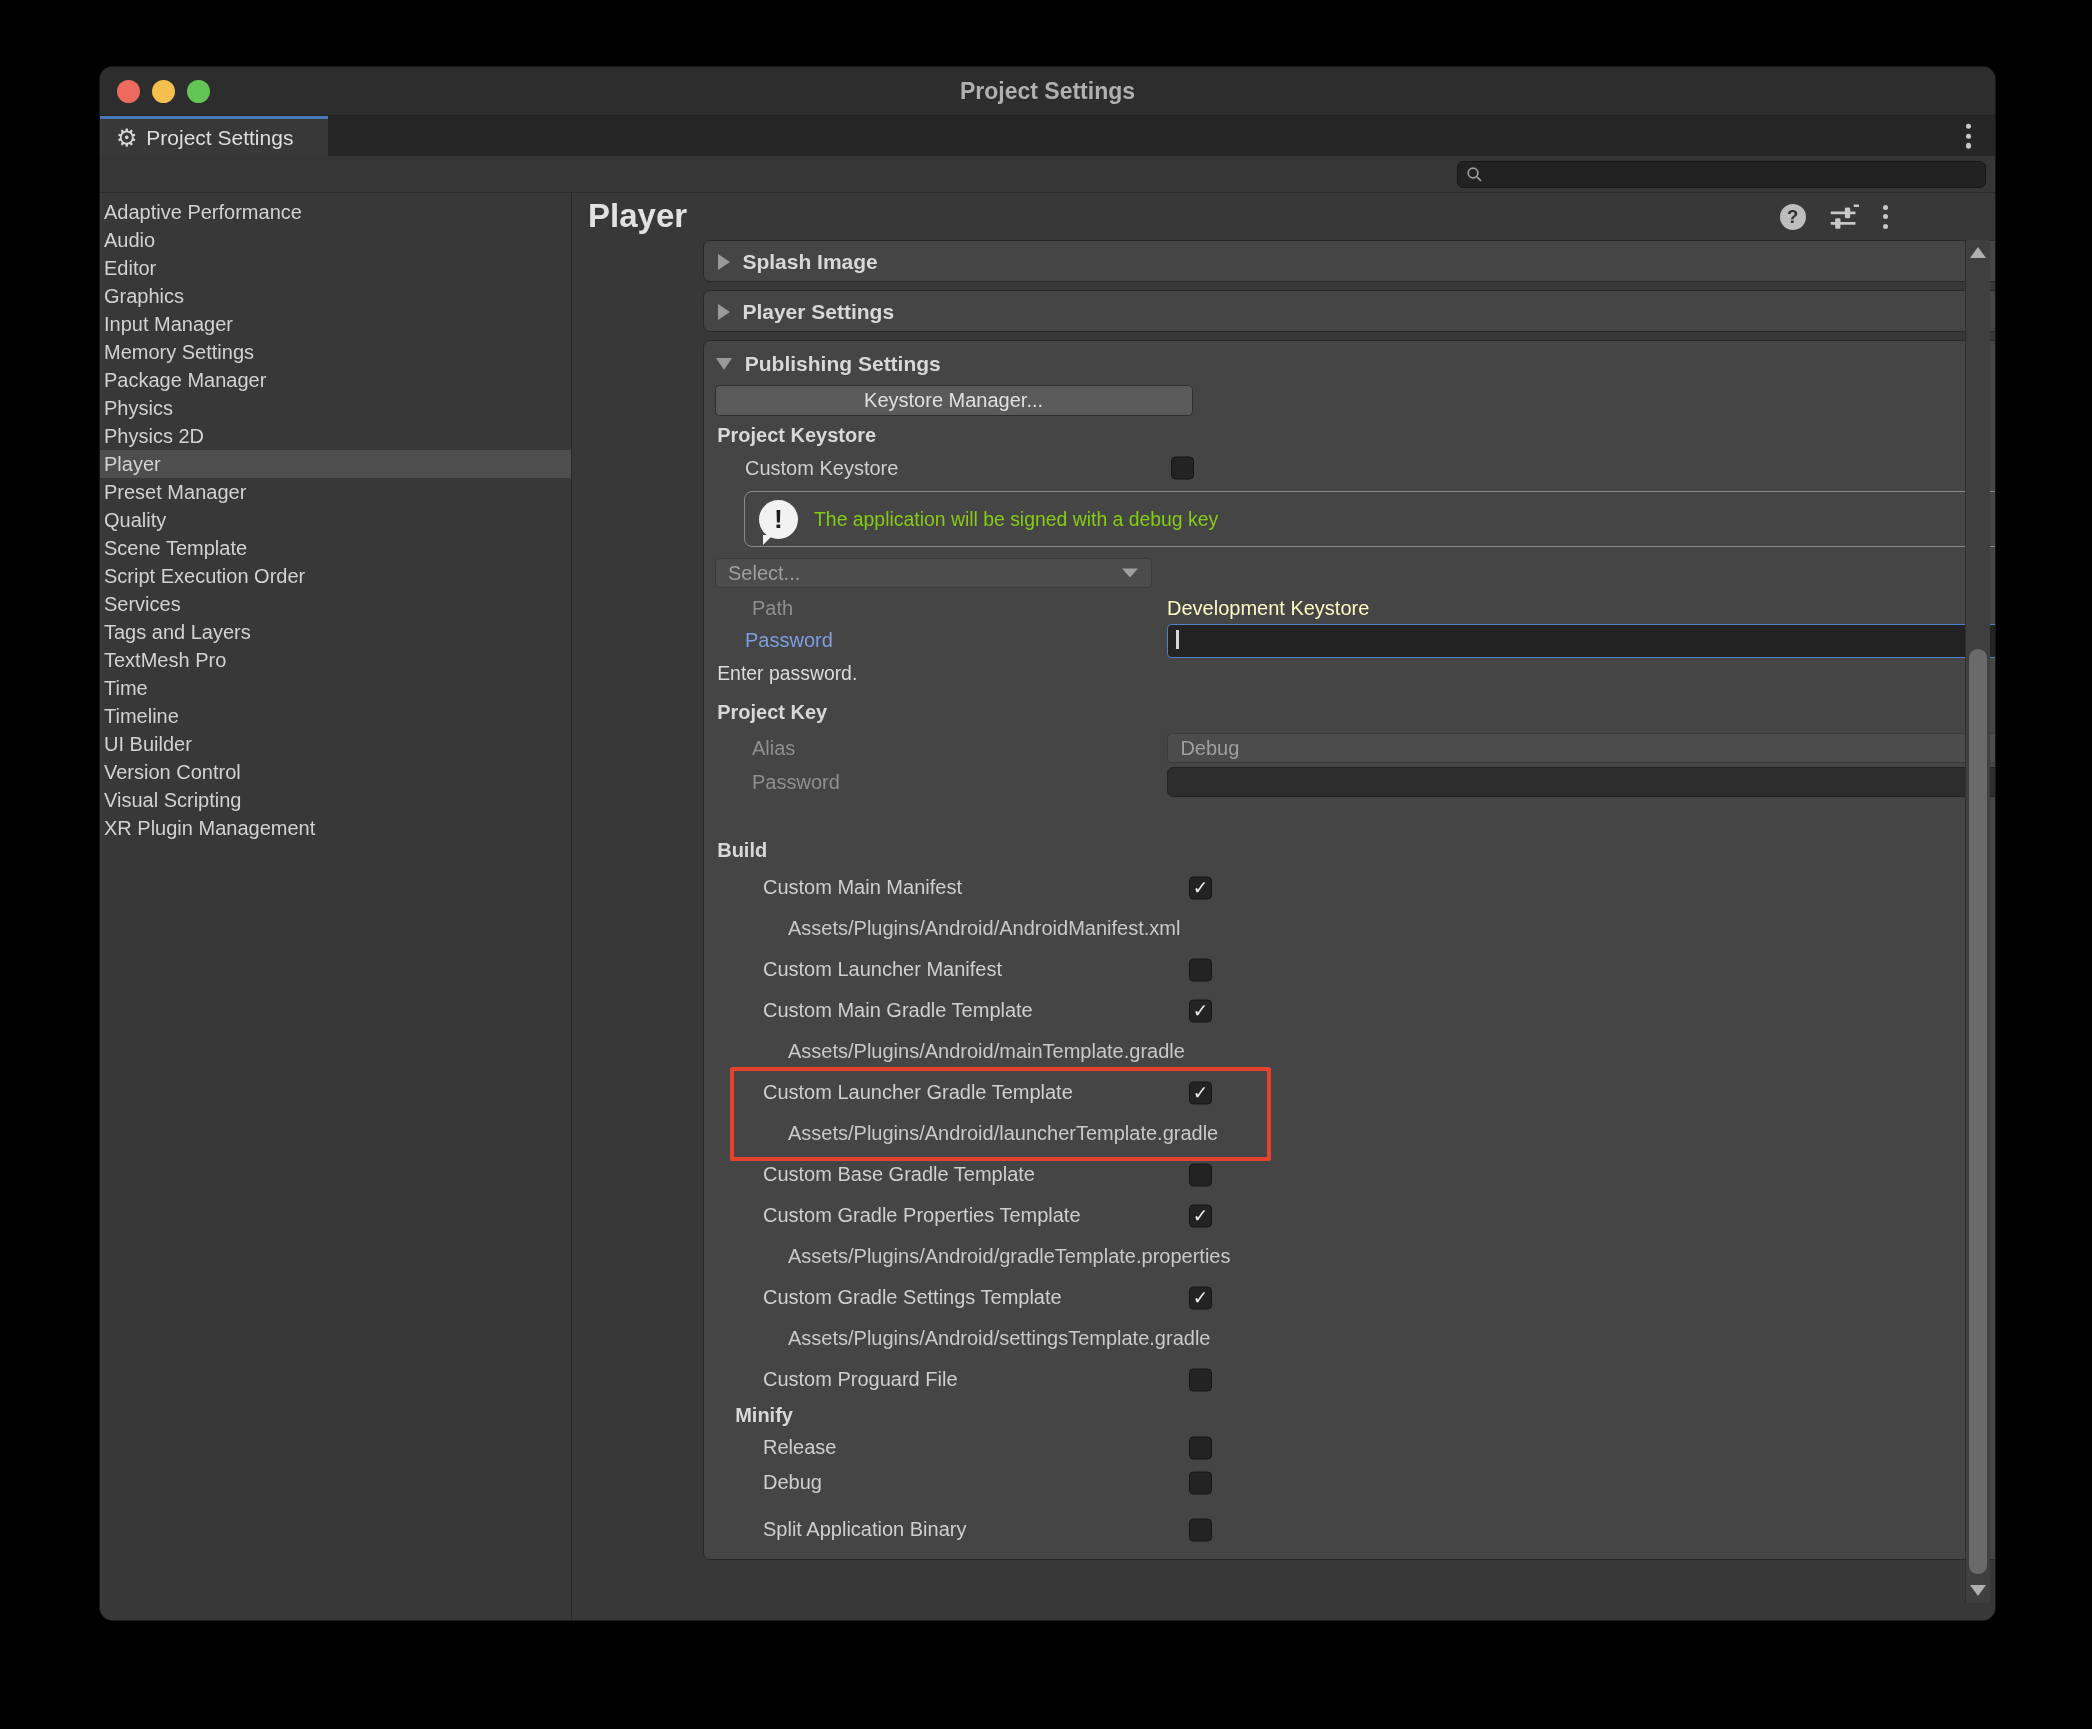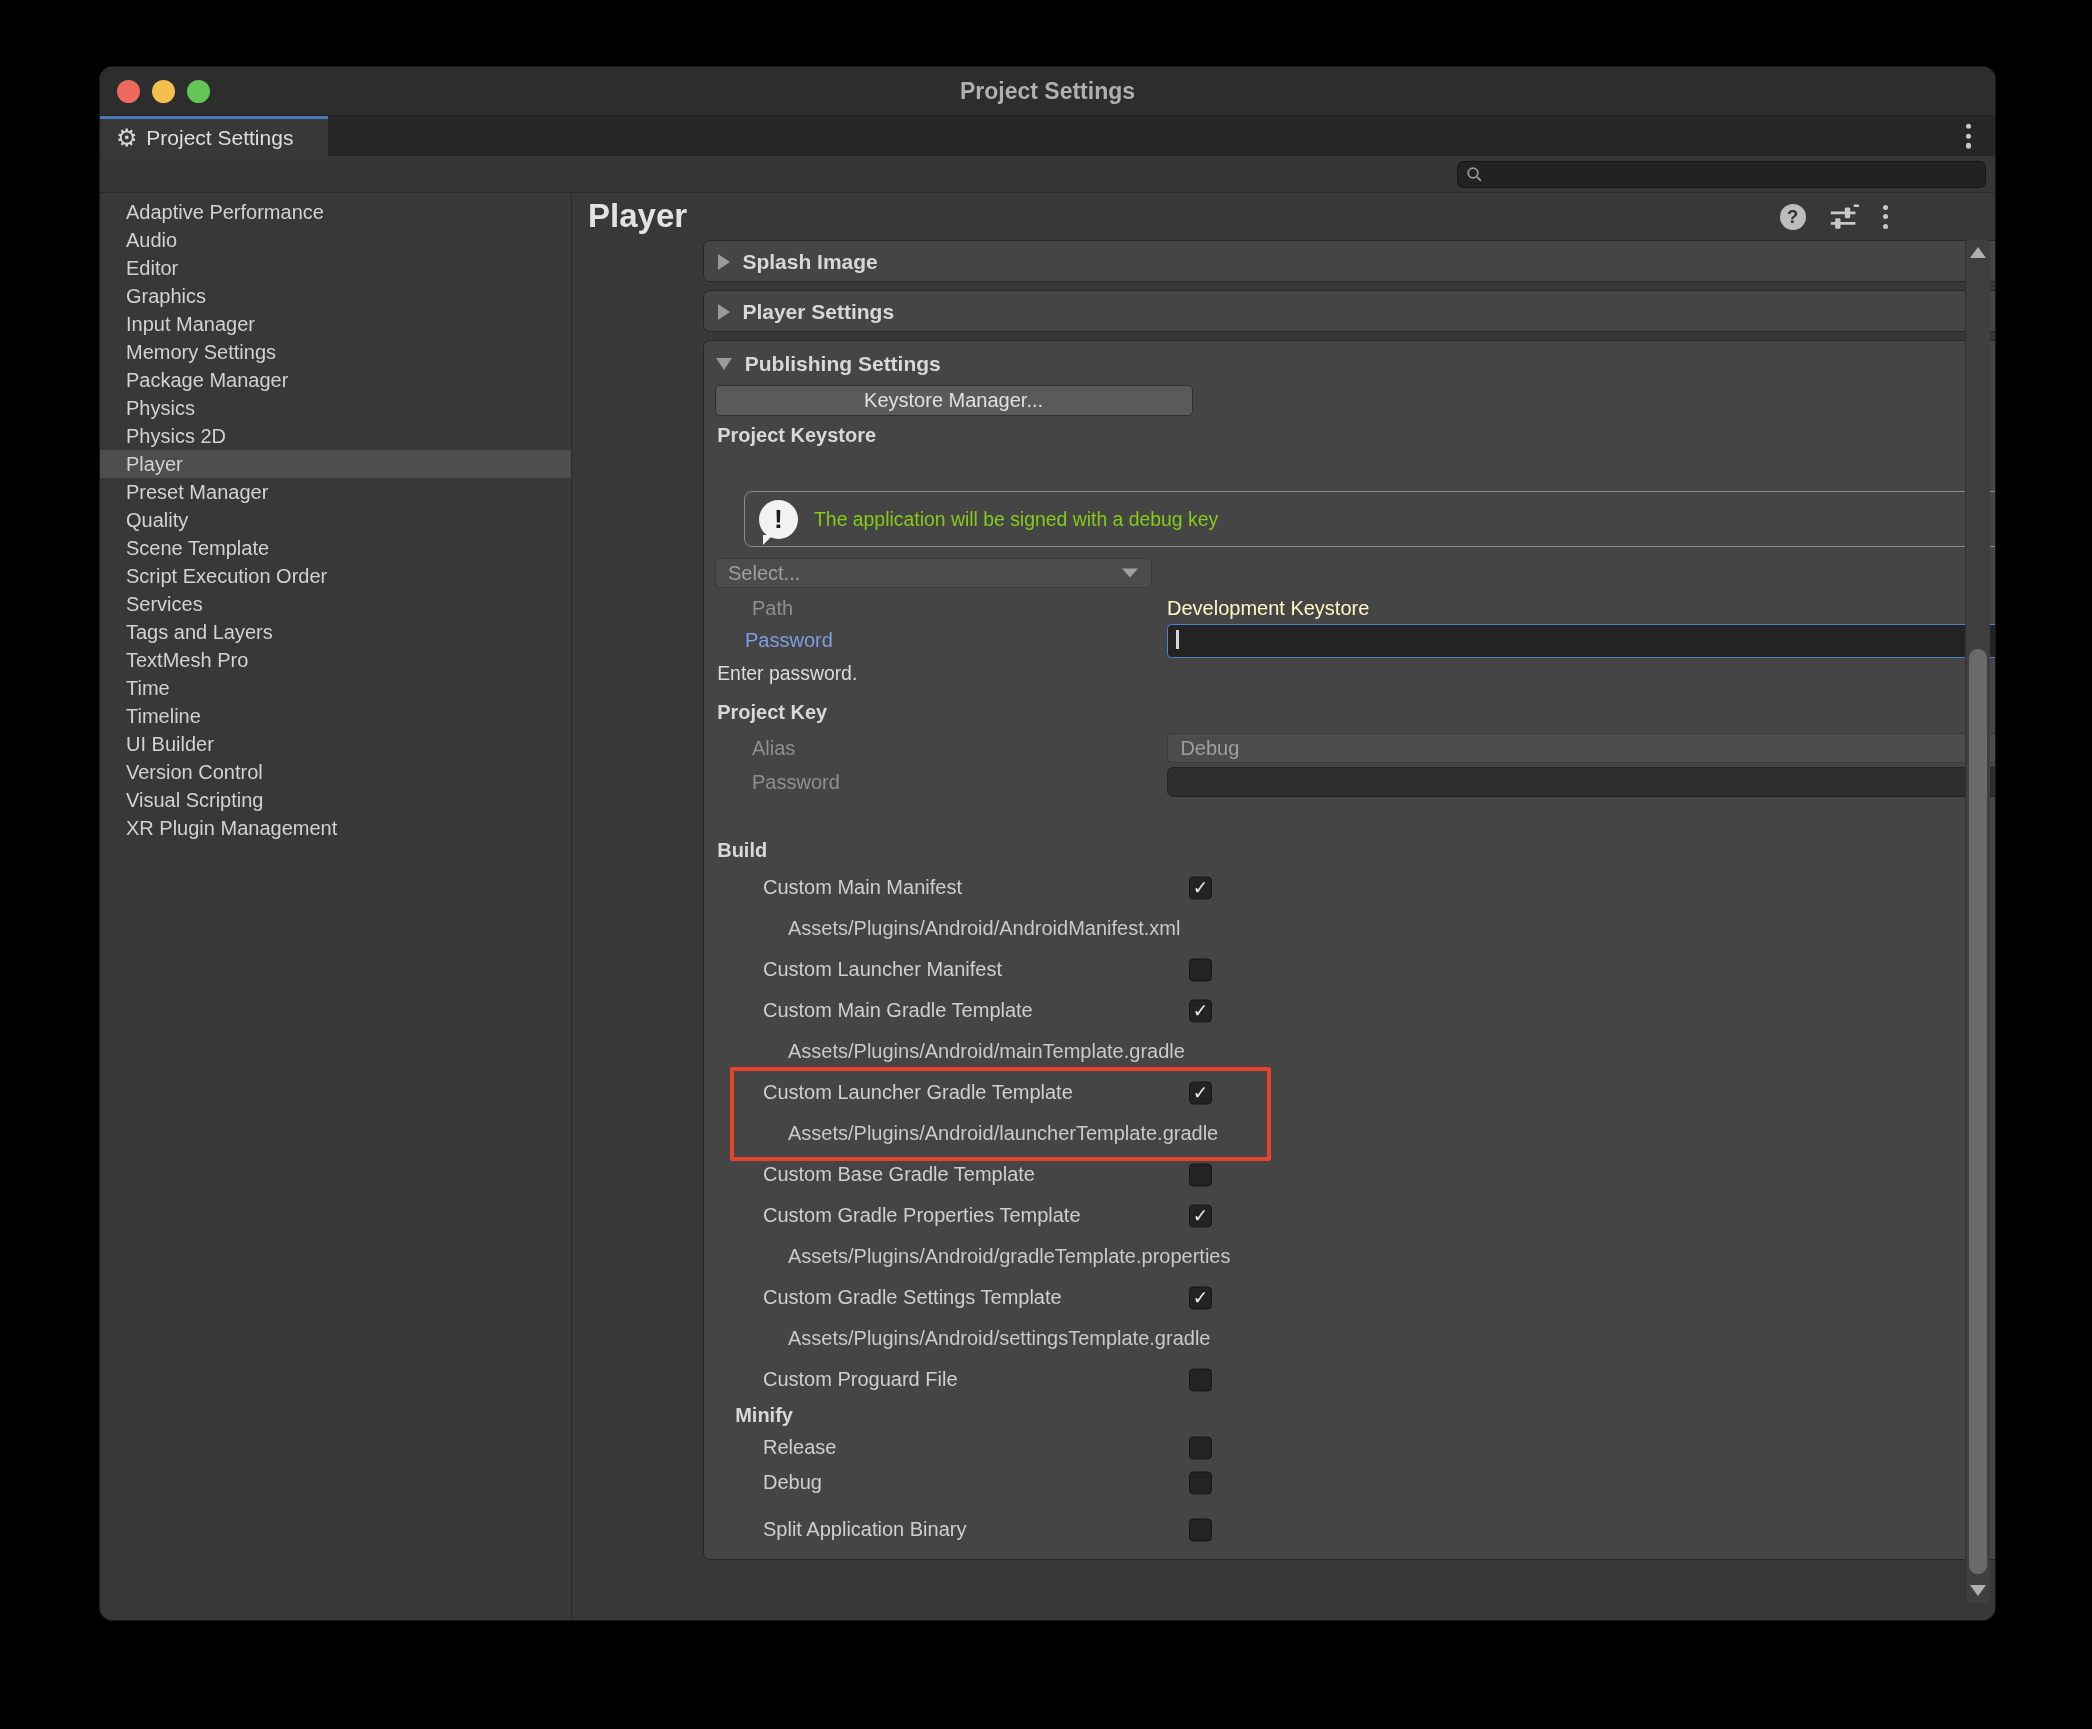--- a/index.html
+++ b/index.html
@@ -25,21 +25,21 @@
   .tab .tab-label{font-size:21px;color:#dedede;}
   .kebab{position:absolute;right:23px;top:50%;transform:translateY(-50%);width:7px;display:flex;flex-direction:column;gap:4.4px;align-items:center;cursor:pointer;}
   .kebab i{width:5.3px;height:5.3px;border-radius:50%;background:#c8c8c8;display:block;}
   
   .searchrow{position:absolute;left:0;top:89px;width:100%;height:37px;background:#363636;border-bottom:0.9px solid #2b2b2b;}
   .searchbox{position:absolute;right:8.8px;top:5.3px;width:529px;height:26.5px;background:#222;border:0.9px solid #161616;border-radius:6.2px;display:flex;align-items:center;padding-left:8px;}
   .searchbox svg{flex:0 0 auto;}
   
   .content{position:absolute;left:0;top:126px;width:100%;height:1427px;background:#383838;}
   .sidebar{position:absolute;left:0;top:0;width:472px;height:100%;border-right:1.8px solid #2a2a2a;padding-top:5.3px;}
-  .side-item{height:28px;line-height:28px;padding-left:26px;font-size:20px;color:#d2d2d2;white-space:nowrap;cursor:pointer;}
+  .side-item{height:28px;line-height:28px;padding-left:4px;font-size:20px;color:#d2d2d2;white-space:nowrap;cursor:pointer;}
   .side-item.selected{background:#4e4e4e;}
   .main{position:absolute;left:474px;top:0;right:0;height:100%;}
   .main-header{position:absolute;left:14px;top:3.5px;font-size:33px;font-weight:bold;color:#e2e2e2;}
   .hdr-icons{position:absolute;right:106px;top:10.6px;display:flex;gap:23px;align-items:center;}
   .help-icon{width:26.5px;height:26.5px;border-radius:50%;background:#bdbdbd;color:#2f2f2f;font-weight:bold;font-size:18.5px;display:flex;align-items:center;justify-content:center;cursor:pointer;}
   .preset-icon{cursor:pointer;display:block;}
   .kebab2{width:7px;display:flex;flex-direction:column;gap:4.4px;align-items:center;cursor:pointer;}
   .kebab2 i{width:5.3px;height:5.3px;border-radius:50%;background:#c8c8c8;display:block;}
   
   .gbox{position:absolute;left:129px;width:1360px;background:#454545;border:1.8px solid #282828;border-radius:7px;}
@@ -181,20 +181,24 @@
       <div class="gbox publishing">
         <div class="pub-head">
           <span class="tri-down"></span>
           <span class="fold-label">Publishing Settings</span>
         </div>
 
         <div class="ks-btn">Keystore Manager...</div>
 
         <div class="bold-label" style="top:83px;">Project Keystore</div>
 
+        <div class="row" style="top:113px;height:28px;">
+          <span class="lbl">Custom Keystore</span>
+          <span class="checkbox"></span>
+        </div>
 
         <div class="infobox">
           <div class="info-icon">!</div>
           <div class="info-text">The application will be signed with a debug key</div>
         </div>
 
         <div class="dropdown select-dd">
           <span class="dd-text">Select...</span>
           <span class="dd-arrow"></span>
         </div>

